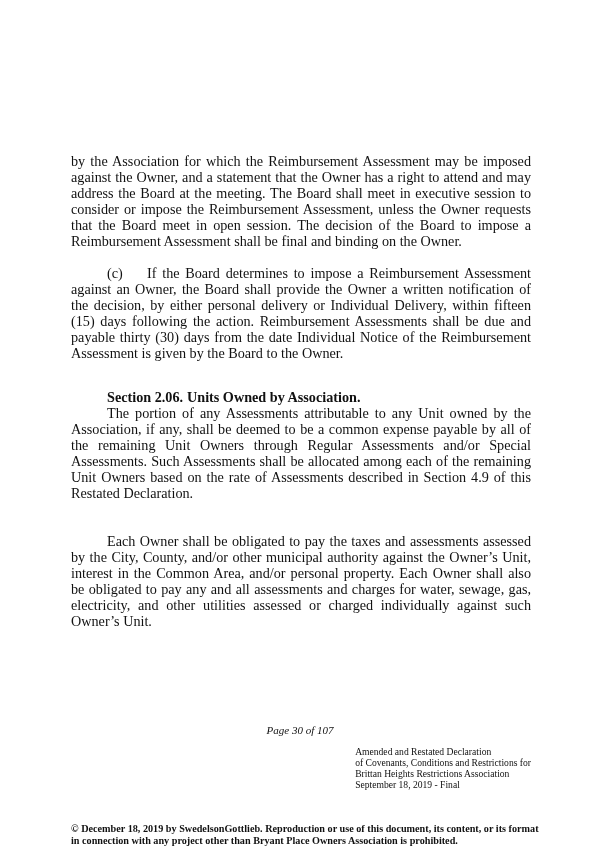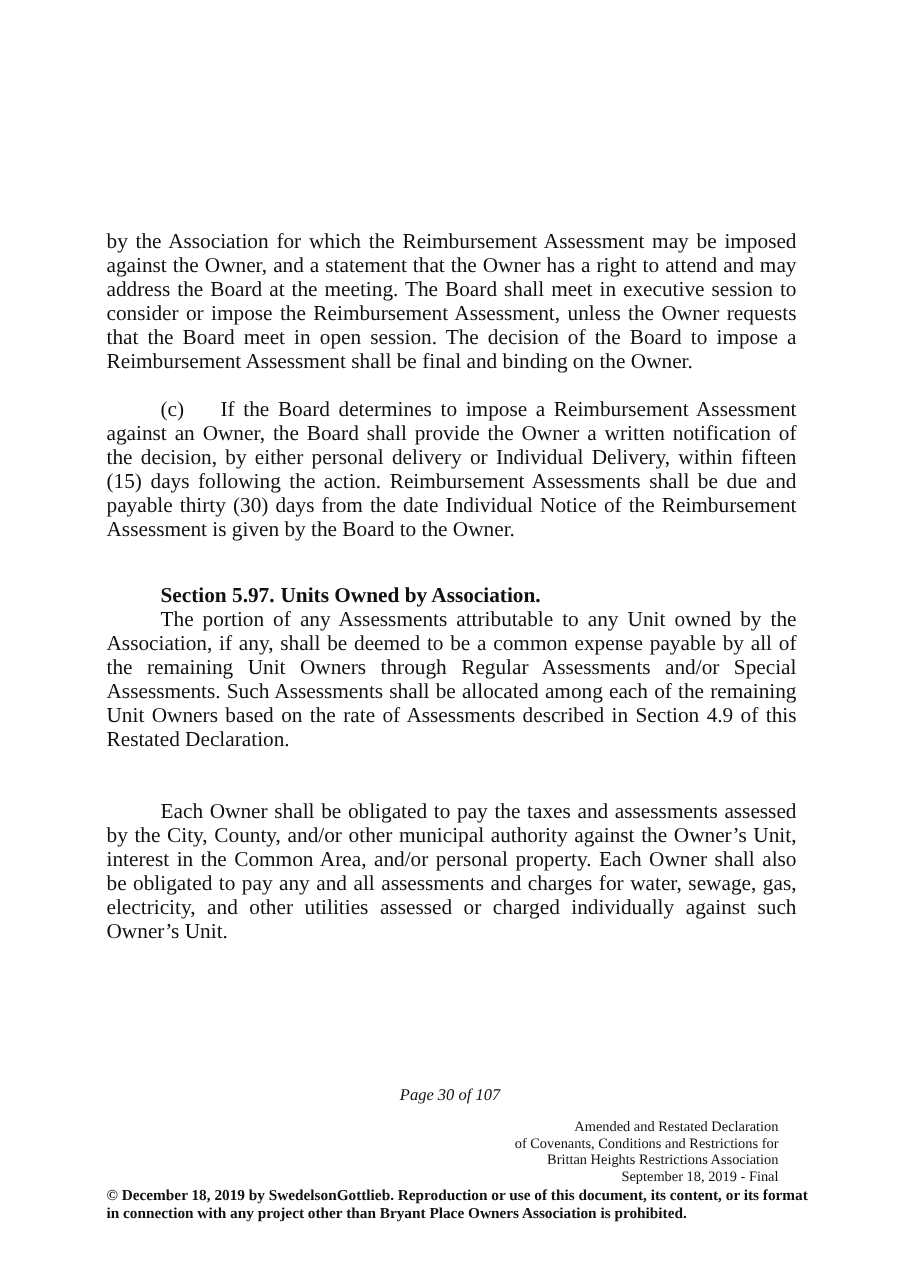--- a/index.html
+++ b/index.html
@@ -57,46 +57,46 @@
     left: 0;
     width: 600px;
     top: 676px;
     text-align: center;
     font-size: 11px;
     line-height: 13px;
     font-style: italic;
   }
   .footer-block {
     position: absolute;
-    right: 81px;
+    right: 69px;
     top: 698px;
-    text-align: right;
+    text-align: left;
     font-size: 9.6px;
     line-height: 11px;
   }
   .copyright {
     position: absolute;
     left: 71px;
-    top: 744px;
+    top: 775px;
     width: 470px;
     font-size: 10.2px;
     line-height: 12px;
     font-weight: bold;
   }
 </style>
 </head>
 <body>
 
 <div class="page">
 
   <p class="body-text" style="top:105px;">by the Association for which the Reimbursement Assessment may be imposed against the Owner, and a statement that the Owner has a right to attend and may address the Board at the meeting. The Board shall meet in executive session to consider or impose the Reimbursement Assessment, unless the Owner requests that the Board meet in open session. The decision of the Board to impose a Reimbursement Assessment shall be final and binding on the Owner.</p>
 
   <p class="body-text para-indent" style="top:217px;"><span class="sub-label">(c)</span><span>If the Board determines to impose a Reimbursement Assessment against an Owner, the Board shall provide the Owner a written notification of the decision, by either personal delivery or Individual Delivery, within fifteen (15) days following the action. Reimbursement Assessments shall be due and payable thirty (30) days from the date Individual Notice of the Reimbursement Assessment is given by the Board to the Owner.</span></p>
 
-  <h3 class="section-heading" style="top:341px;"><span class="num">Section 5.97.</span><span>Units Owned by Association.</span></h3>
+  <h3 class="section-heading" style="top:341px;"><span class="num">Section 2.06.</span><span>Units Owned by Association.</span></h3>
 
   <p class="body-text para-indent" style="top:357px;">The portion of any Assessments attributable to any Unit owned by the Association, if any, shall be deemed to be a common expense payable by all of the remaining Unit Owners through Regular Assessments and/or Special Assessments. Such Assessments shall be allocated among each of the remaining Unit Owners based on the rate of Assessments described in Section 4.9 of this Restated Declaration.</p>
 
 
   <p class="body-text para-indent" style="top:485px;">Each Owner shall be obligated to pay the taxes and assessments assessed by the City, County, and/or other municipal authority against the Owner’s Unit, interest in the Common Area, and/or personal property. Each Owner shall also be obligated to pay any and all assessments and charges for water, sewage, gas, electricity, and other utilities assessed or charged individually against such Owner’s Unit.</p>
 
   <div class="page-number">Page 30 of 107</div>
 
   <div class="footer-block">
     <div>Amended and Restated Declaration</div>

